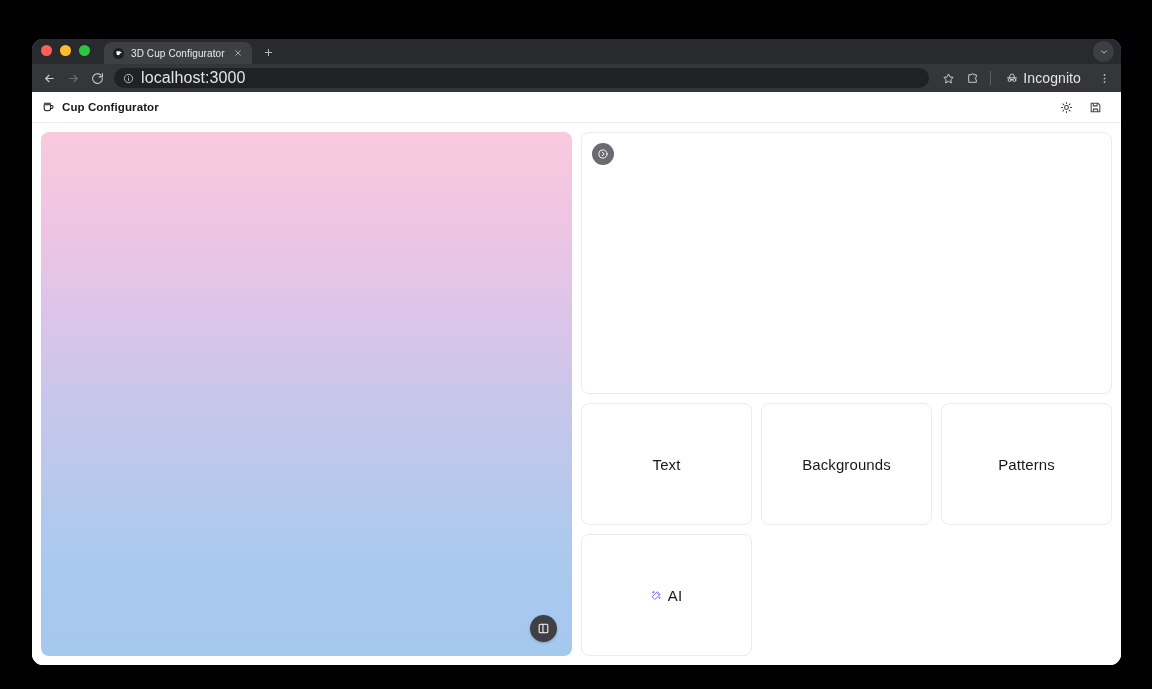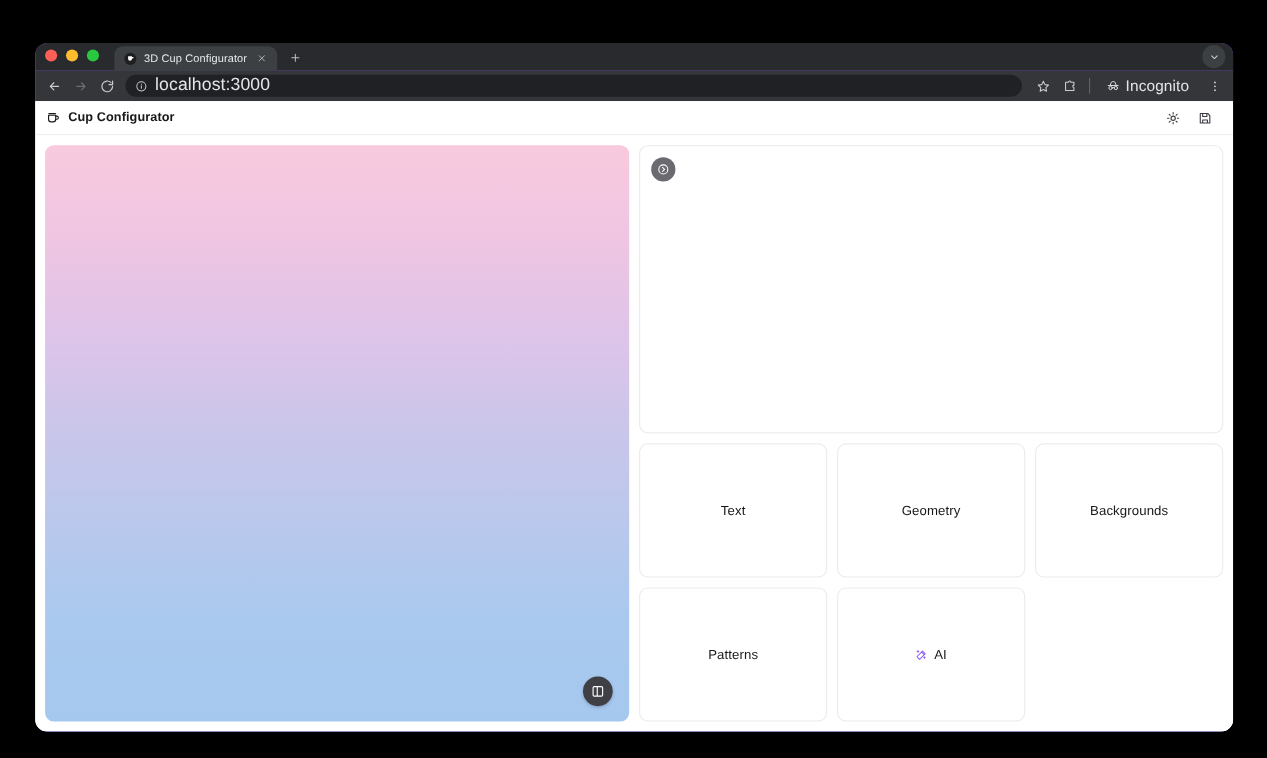--- a/index.html
+++ b/index.html
@@ -294,21 +294,21 @@
     background: #ffffff;
     border: 1px solid #ebebed;
     border-radius: 8px;
     display: flex;
     align-items: center;
     justify-content: center;
     gap: 6px;
     min-width: 0;
   }
   .tool-label {
-    font-size: 12px;
+    font-size: 15px;
     color: #18181b;
     letter-spacing: .1px;
     white-space: nowrap;
   }
   .tool-icon { display: flex; align-items: center; }
 </style>
 </head>
 <body>
 
 <div class="browser-window">
@@ -465,23 +465,20 @@
           </div>
         </div>
 
         <div class="tool-grid">
 
           <div class="tool-card">
             <span class="tool-label">Text</span>
           </div>
 
 
-          <div class="tool-card">
-            <span class="tool-label">Geometry</span>
-          </div>
 
           <div class="tool-card">
             <span class="tool-label">Backgrounds</span>
           </div>
 
           <div class="tool-card">
             <span class="tool-label">Patterns</span>
           </div>
 
           <div class="tool-card">

